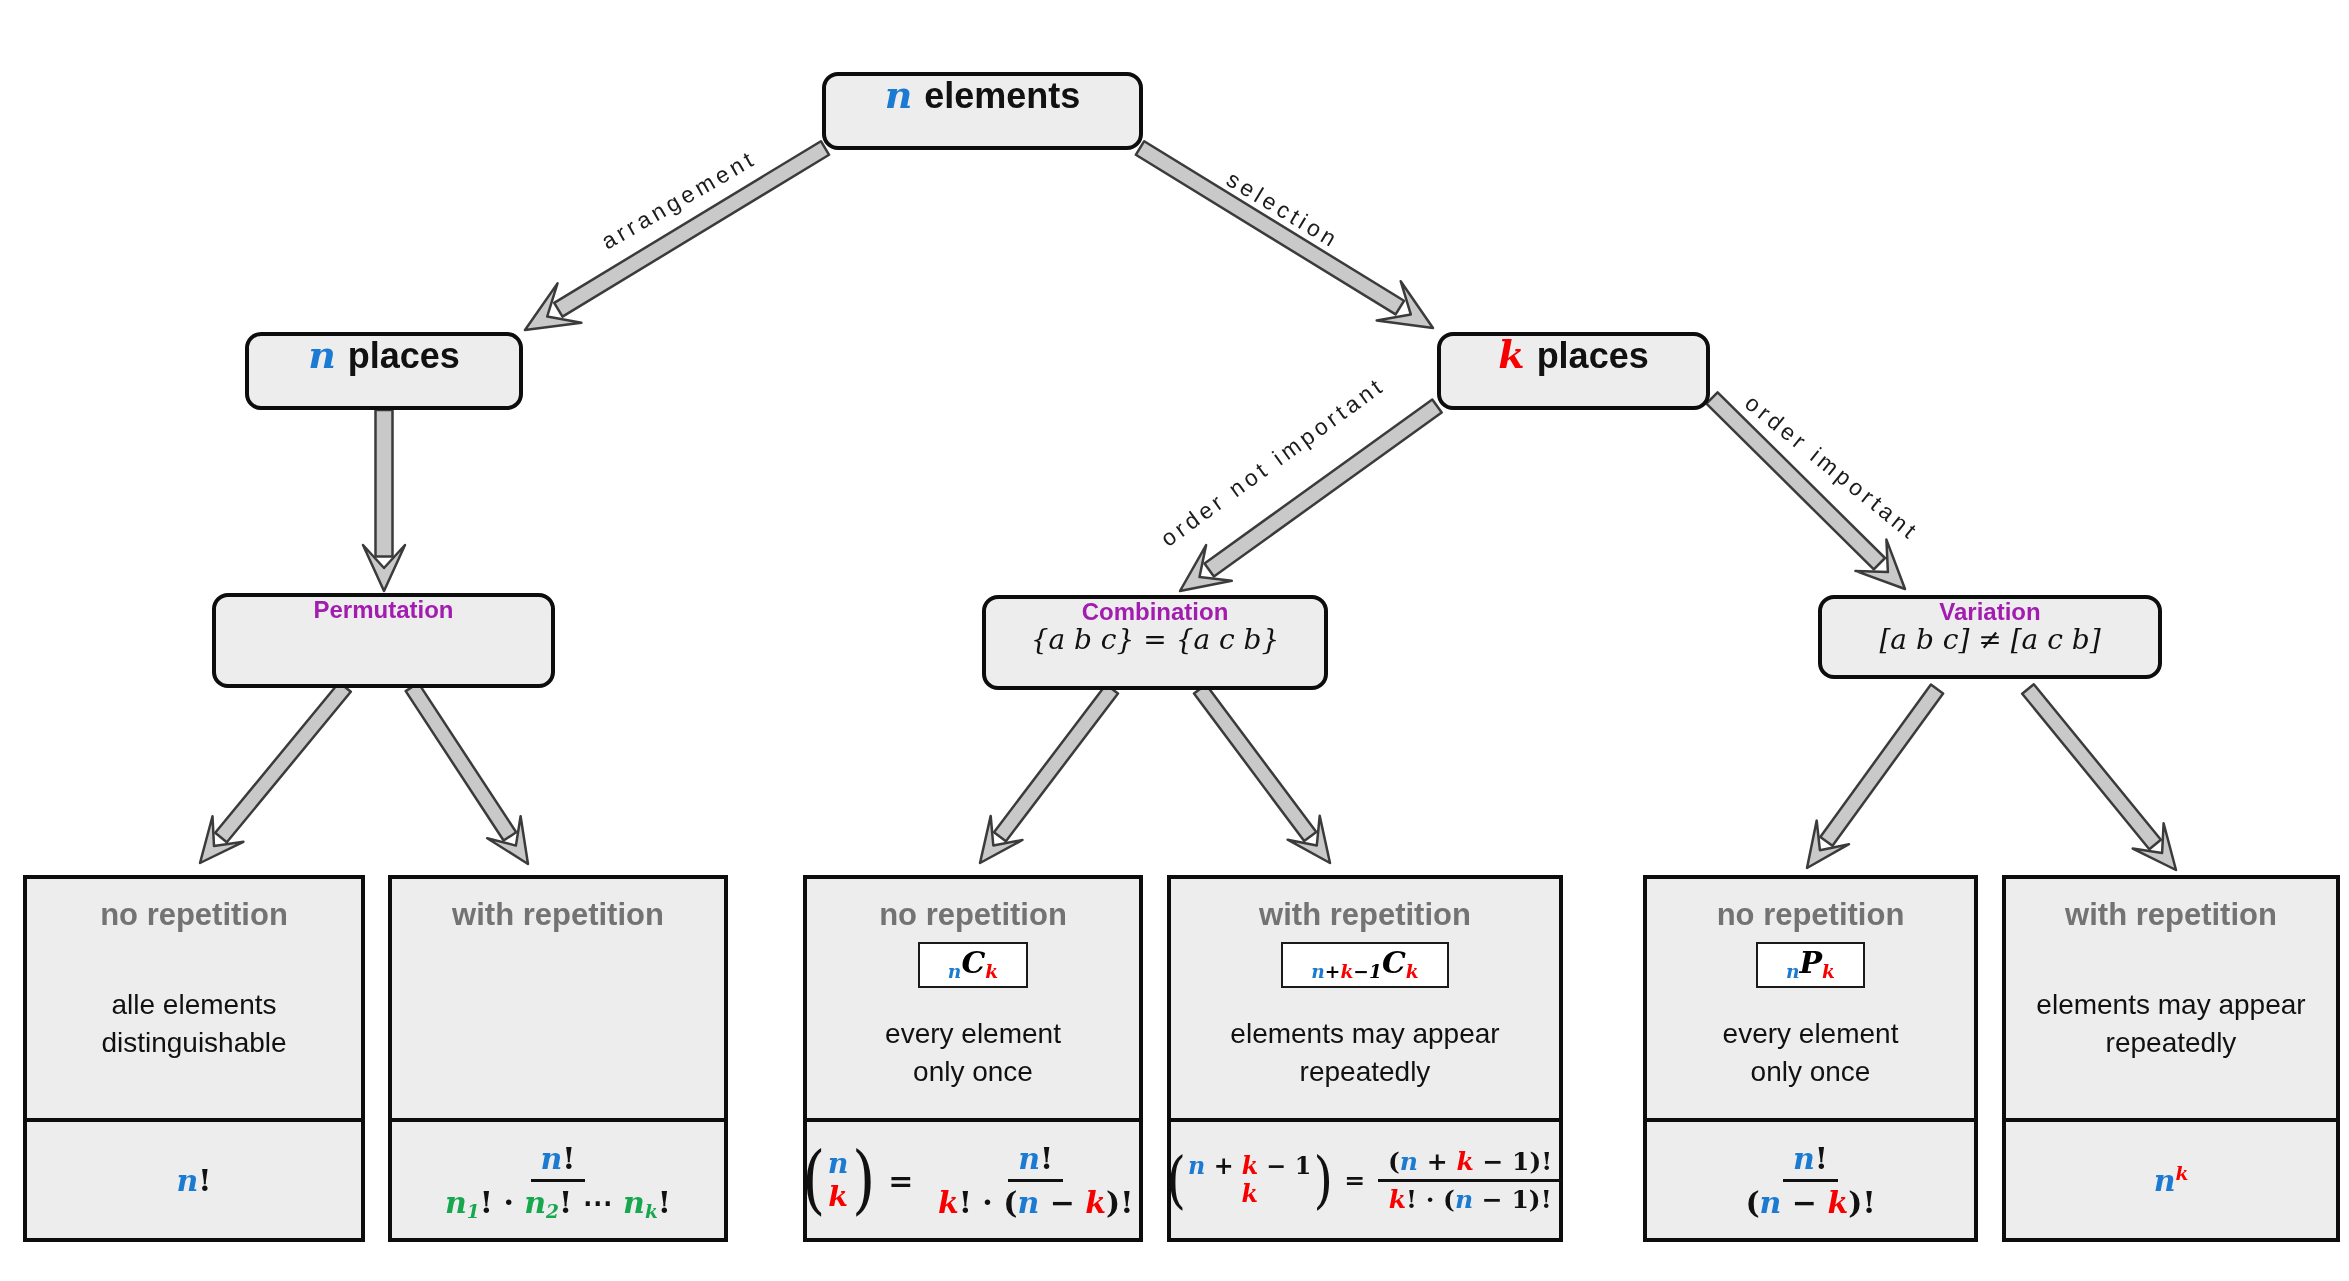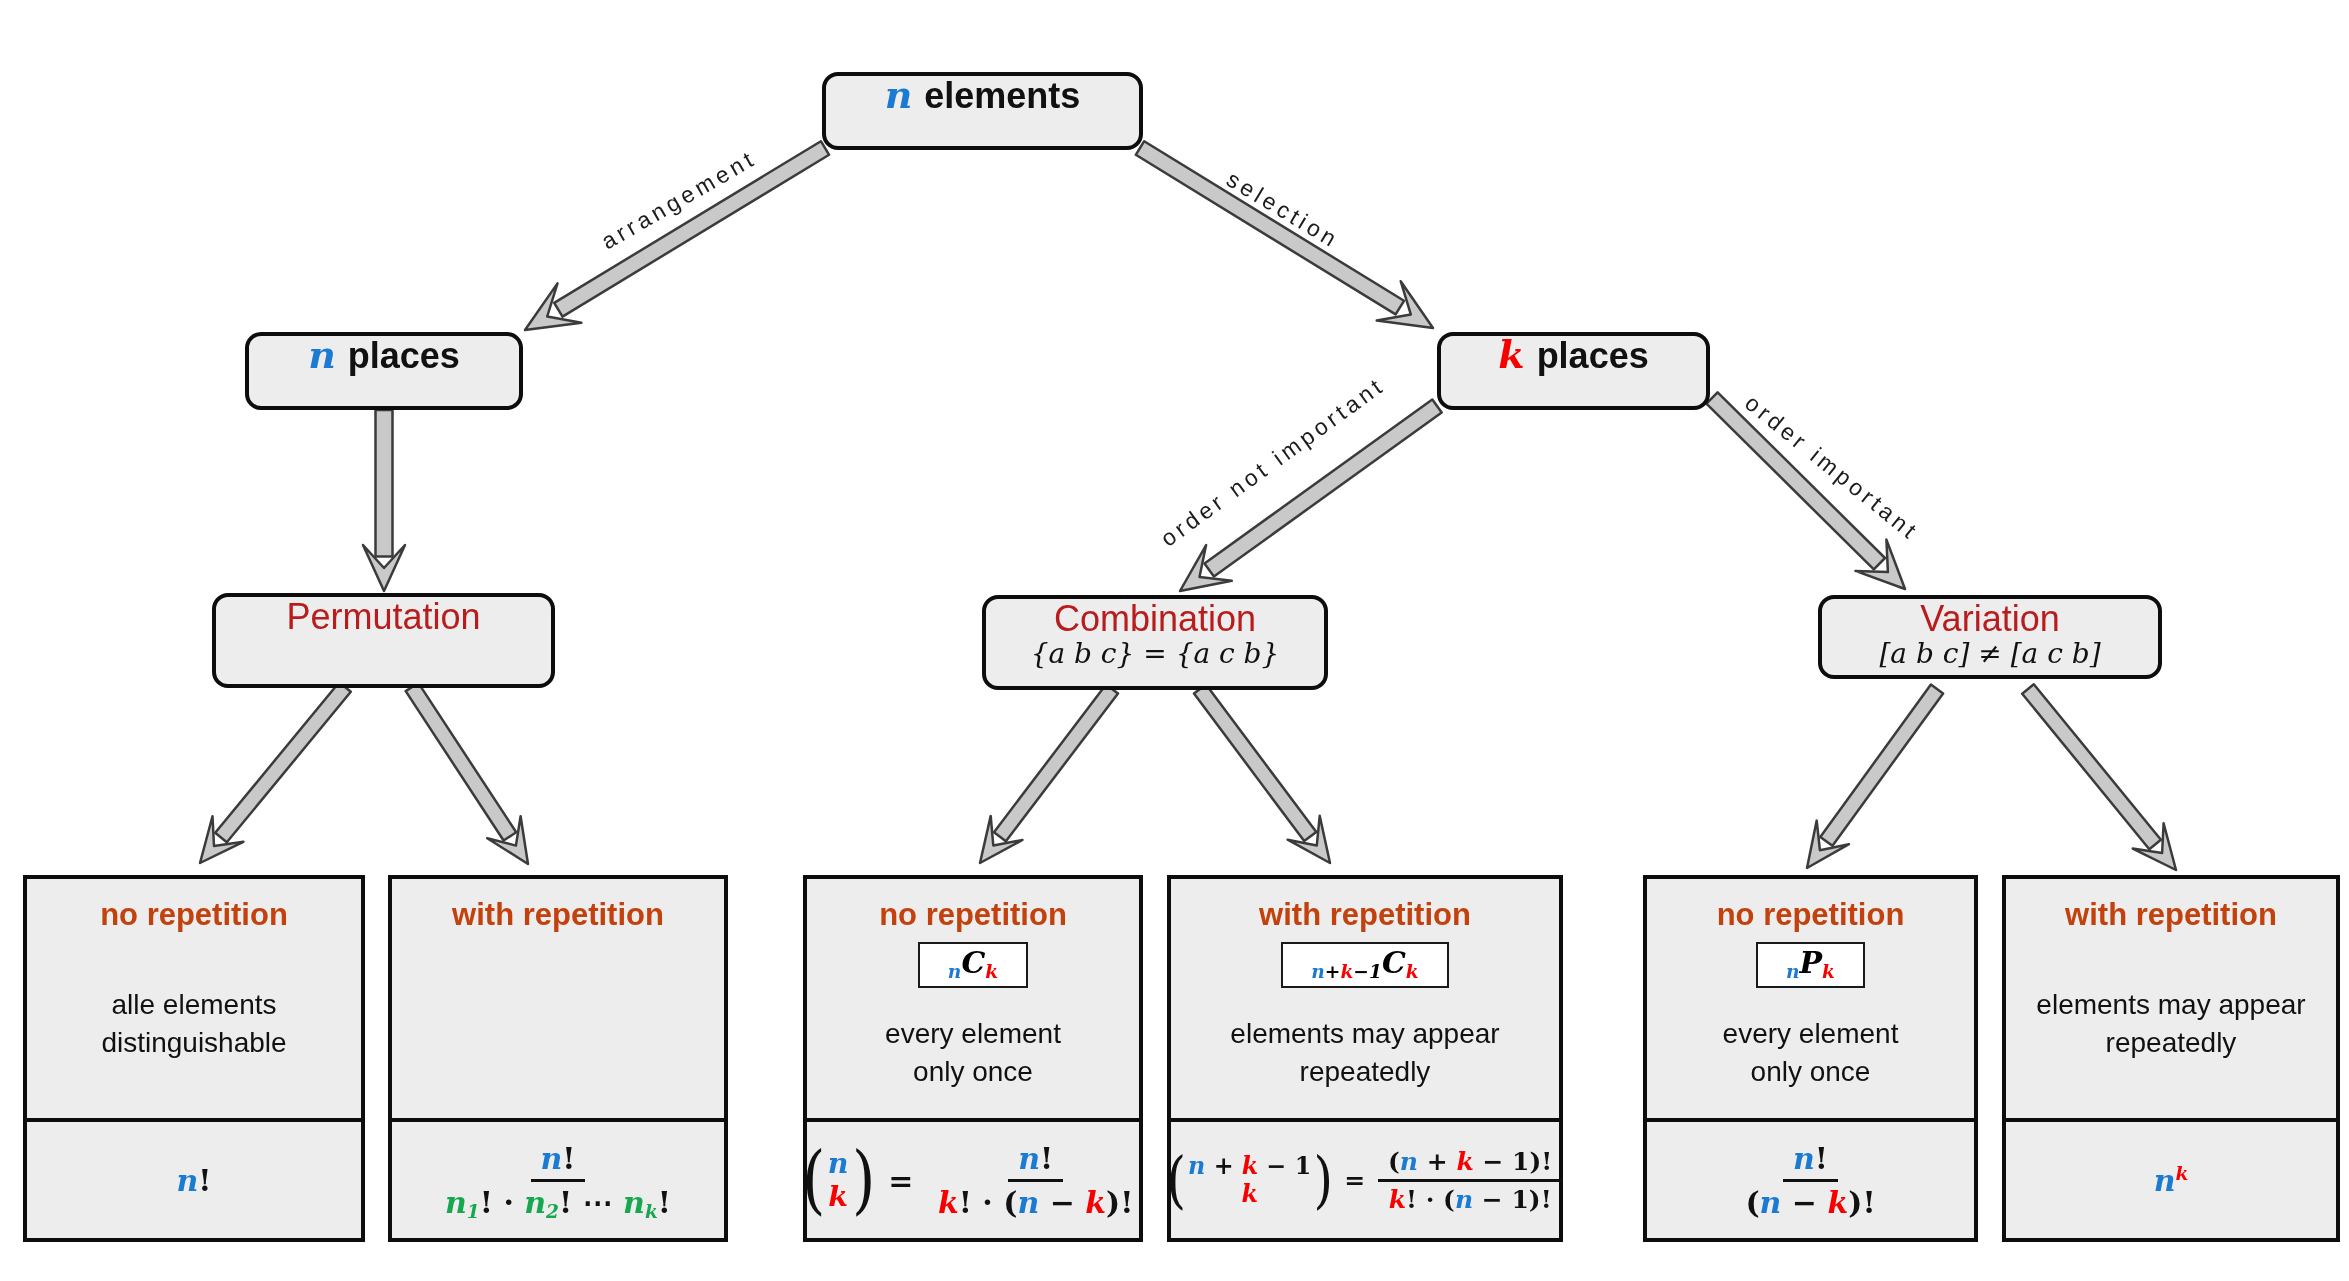--- a/index.html
+++ b/index.html
@@ -6,33 +6,33 @@
   #canvas{position:relative;width:2349px;height:1281px;background:#ffffff;
           font-family:"Liberation Sans",sans-serif;overflow:hidden;}
   #arrowsvg{position:absolute;left:0;top:0;width:2349px;height:1281px;}
 
   
   .node{position:absolute;background:#EDEDED;border:4px solid #0D0D0D;border-radius:16px;
         box-sizing:border-box;display:flex;flex-direction:column;align-items:center;justify-content:flex-start;}
   .mvar{font-family:"DejaVu Serif",serif;font-style:italic;font-weight:bold;font-size:38px;line-height:1;}
   .c-b{color:#1B7AD1;} .c-r{color:#F80000;} .c-g{color:#17A74F;}
   .ntext{font-weight:bold;font-size:36px;color:#111;margin-left:12px;line-height:1;}
-  .gtitle{font-weight:normal;font-size:36px;color:#b91c1c;line-height:1.1;}
+  .gtitle{font-weight:bold;font-size:24px;color:#a21caf;line-height:1.1;}
   .gsub{font-family:"DejaVu Serif",serif;font-style:italic;font-size:28px;color:#111;margin-top:0;line-height:1.1;}
 
   
   .edge-label{position:absolute;font-size:23px;letter-spacing:4px;color:#1c1c1c;white-space:nowrap;
               transform:translate(-50%,-50%) rotate(var(--r));}
 
   
   .leaf{position:absolute;top:875px;height:367px;background:#EDEDED;border:4px solid #0D0D0D;
         box-sizing:border-box;display:flex;flex-direction:column;}
   .leaf-top{height:239px;display:flex;flex-direction:column;align-items:center;
             padding:20px 8px 6px;box-sizing:border-box;}
-  .leaf-title{font-weight:bold;font-size:31px;color:#c2410c;line-height:1;}
+  .leaf-title{font-weight:bold;font-size:31px;color:#737373;line-height:1;}
   .sym-box{margin-top:12px;background:#ffffff;border:2.5px solid #1a1a1a;padding:1px 28px 5px;
            font-size:30px;line-height:1.2;}
   .sym-box .tok{font-family:"DejaVu Serif",serif;font-weight:bold;}
   .desc-wrap{flex:1;display:flex;flex-direction:column;align-items:center;justify-content:center;padding-top:6px;}
   .mline{font-size:28px;color:#111;line-height:1.35;text-align:center;}
   .leaf-bottom{flex:1;border-top:4px solid #0D0D0D;display:flex;align-items:center;justify-content:center;}
   .formula{font-size:30px;color:#111;display:flex;align-items:center;}
   .formula .tok{font-family:"DejaVu Serif",serif;font-weight:bold;white-space:pre;}
   .leaf4 .formula{font-size:25px;}
 

